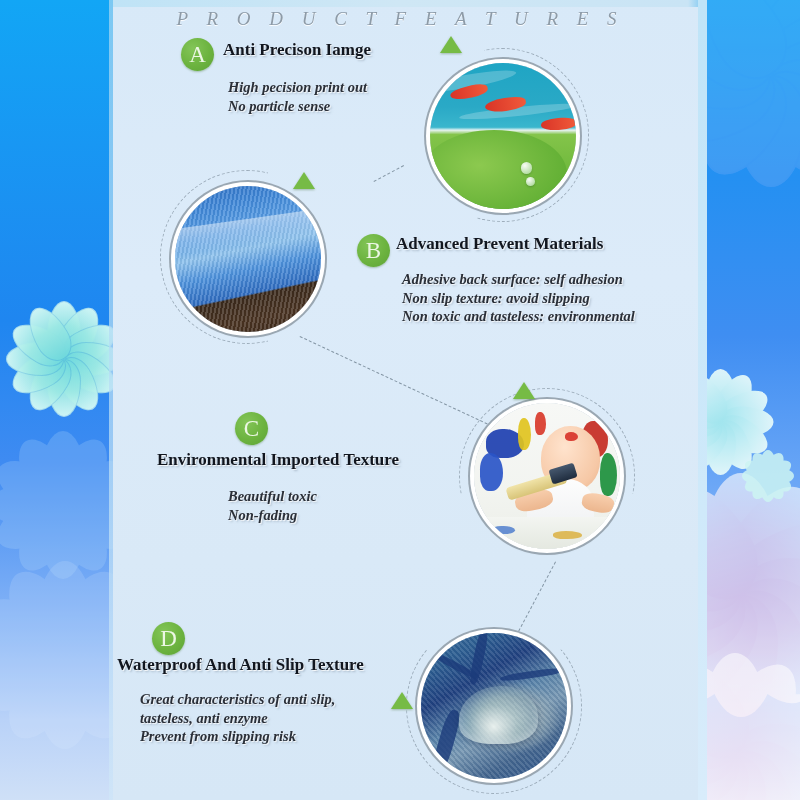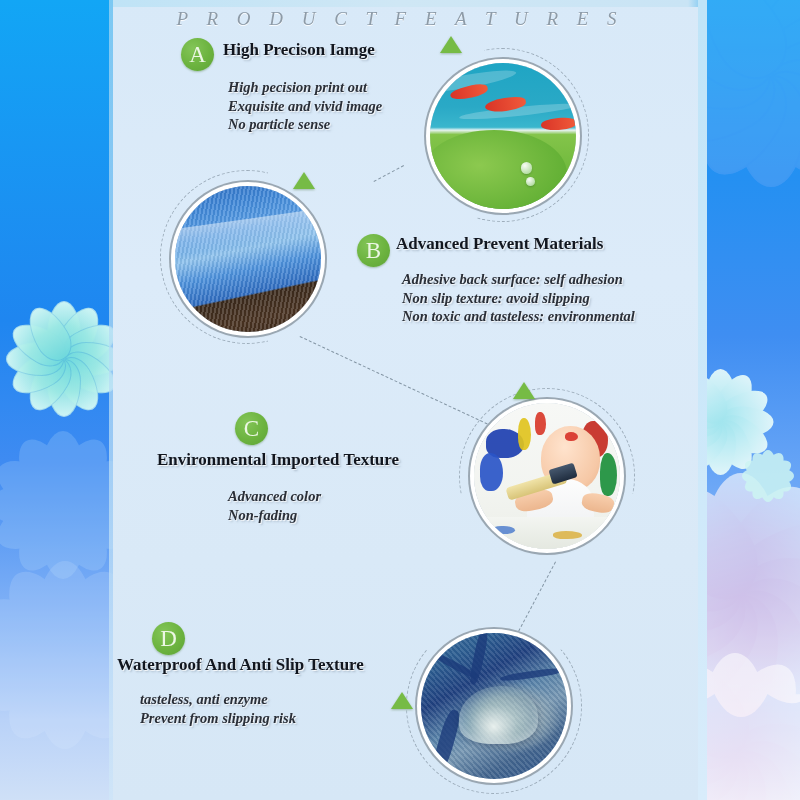--- a/index.html
+++ b/index.html
@@ -302,24 +302,23 @@
     <div class="edge"></div>
   </div>
 
   <div class="title">P R O D U C T   F E A T U R E S</div>
 
   <div class="conn" style="left:300px;top:336px;width:212px;transform:rotate(25deg);"></div>
   <div class="conn" style="left:556px;top:562px;width:124px;transform:rotate(118deg);"></div>
   <div class="conn" style="left:404px;top:166px;width:34px;transform:rotate(152deg);"></div>
 
   <div class="badge" style="left:181px;top:38px;">A</div>
-  <div class="head" style="left:223px;top:40px;">High Precison Iamge</div>
+  <div class="head" style="left:223px;top:40px;">Anti Precison Iamge</div>
   <div class="body" style="left:228px;top:78px;">
     <div>High pecision print out</div>
-    <div>Exquisite and vivid image</div>
     <div>No particle sense</div>
   </div>
   <div class="ring-dash clip-a" style="left:415px;top:48px;width:172px;height:172px;"></div>
   <div class="photo" style="left:430px;top:63px;width:146px;height:146px;">
     <div class="img imgA">
       <div class="streak" style="left:-10%;top:8%;width:70%;height:9%;transform:rotate(-10deg);"></div>
       <div class="streak" style="left:20%;top:30%;width:80%;height:6%;transform:rotate(-6deg);"></div>
       <div class="koi" style="left:14%;top:16%;width:26%;height:8%;transform:rotate(-12deg);"></div>
       <div class="koi" style="left:38%;top:24%;width:28%;height:9%;transform:rotate(-8deg);"></div>
       <div class="koi" style="left:76%;top:38%;width:24%;height:8%;transform:rotate(-4deg);"></div>
@@ -341,21 +340,21 @@
   <div class="photo" style="left:175px;top:186px;width:146px;height:146px;">
     <div class="img imgB">
       <div class="glow"></div>
     </div>
   </div>
   <div class="arrow" style="left:293px;top:172px;"></div>
 
   <div class="badge" style="left:235px;top:412px;">C</div>
   <div class="head" style="left:157px;top:450px;">Environmental Imported Texture</div>
   <div class="body" style="left:228px;top:487px;">
-    <div>Advanced color</div>
+    <div>Beautiful toxic</div>
     <div>Non-fading</div>
   </div>
   <div class="ring-dash clip-c" style="left:459px;top:388px;width:174px;height:174px;"></div>
   <div class="photo" style="left:474px;top:403px;width:146px;height:146px;">
     <div class="img imgC">
       <div class="splat" style="left:8%;top:18%;width:26%;height:20%;background:#1d3fb0;"></div>
       <div class="splat" style="left:4%;top:34%;width:16%;height:26%;background:#2a55c8;"></div>
       <div class="splat" style="left:30%;top:10%;width:9%;height:22%;background:#e0c31e;"></div>
       <div class="splat" style="left:42%;top:6%;width:7%;height:16%;background:#d83a2a;"></div>
       <div class="splat" style="left:74%;top:12%;width:18%;height:26%;background:#c42b22;"></div>
@@ -371,20 +370,21 @@
       <div class="floor"></div>
       <div class="splat" style="left:12%;top:84%;width:16%;height:6%;background:#2f66c8;opacity:.7;"></div>
       <div class="splat" style="left:54%;top:88%;width:20%;height:5%;background:#d8a41e;opacity:.7;"></div>
     </div>
   </div>
   <div class="arrow" style="left:513px;top:382px;"></div>
 
   <div class="badge" style="left:152px;top:622px;">D</div>
   <div class="head" style="left:117px;top:655px;">Waterproof And Anti Slip Texture</div>
   <div class="body" style="left:140px;top:690px;">
+    <div>Great characteristics of anti slip,</div>
     <div>tasteless, anti enzyme</div>
     <div>Prevent from slipping risk</div>
   </div>
   <div class="ring-dash clip-d" style="left:406px;top:618px;width:174px;height:174px;"></div>
   <div class="photo" style="left:421px;top:633px;width:146px;height:146px;">
     <div class="img imgD">
       <div class="vein" style="left:36%;top:-4%;width:7%;height:40%;transform:rotate(12deg);"></div>
       <div class="vein" style="left:6%;top:20%;width:34%;height:5%;transform:rotate(28deg);"></div>
       <div class="vein" style="left:54%;top:26%;width:44%;height:5%;transform:rotate(-8deg);"></div>
       <div class="vein" style="left:12%;top:52%;width:10%;height:44%;transform:rotate(16deg);"></div>

